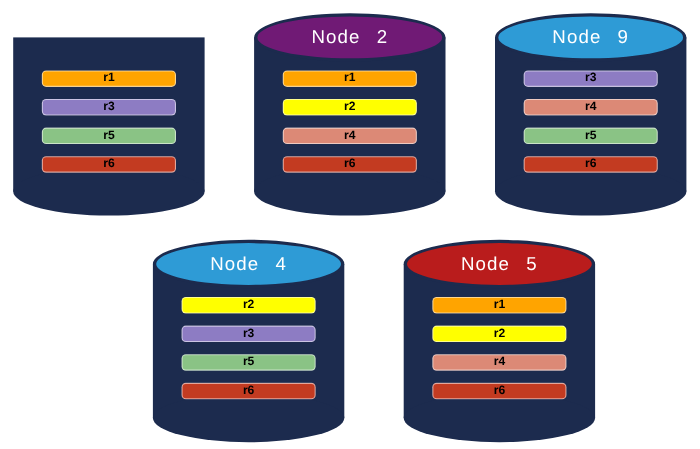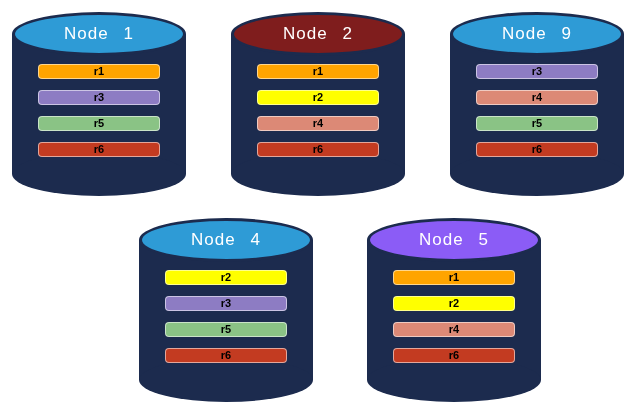--- a/index.html
+++ b/index.html
@@ -34,43 +34,40 @@
   .bar-label{font-size:11px;font-weight:bold;line-height:1;}
 </style>
 </head>
 <body style="background: rgb(255, 255, 255);">
 
 <div class="row row-top">
 
   <div class="cyl">
     <div class="cyl-body" style="background: rgb(28, 43, 78);"></div>
     <div class="cyl-bottom" style="background: rgb(28, 43, 78);"></div>
-    <div class="cyl-top" style="background: rgb(46, 155, 214); border-color: rgb(28, 43, 78);">
-      <span class="node-title" style="color: rgb(255, 255, 255);">Node 1</span>
-    </div>
     <div class="bars">
         <div class="bar" style="background: rgb(255, 164, 0);">
           <span class="bar-label" style="color: rgb(0, 0, 0);">r1</span>
         </div>
         <div class="bar" style="background: rgb(141, 124, 195);">
           <span class="bar-label" style="color: rgb(0, 0, 0);">r3</span>
         </div>
         <div class="bar" style="background: rgb(138, 195, 133);">
           <span class="bar-label" style="color: rgb(0, 0, 0);">r5</span>
         </div>
         <div class="bar" style="background: rgb(195, 59, 33);">
           <span class="bar-label" style="color: rgb(0, 0, 0);">r6</span>
         </div>
       </div>
   </div>
 
   <div class="cyl">
     <div class="cyl-body" style="background: rgb(28, 43, 78);"></div>
     <div class="cyl-bottom" style="background: rgb(28, 43, 78);"></div>
-    <div class="cyl-top" style="background: #7f1d1d; border-color: rgb(28, 43, 78);">
+    <div class="cyl-top" style="background: #701a75; border-color: rgb(28, 43, 78);">
       <span class="node-title" style="color: rgb(255, 255, 255);">Node 2</span>
     </div>
     <div class="bars">
         <div class="bar" style="background: rgb(255, 164, 0);">
           <span class="bar-label" style="color: rgb(0, 0, 0);">r1</span>
         </div>
         <div class="bar" style="background: rgb(255, 255, 0);">
           <span class="bar-label" style="color: rgb(0, 0, 0);">r2</span>
         </div>
         <div class="bar" style="background: rgb(220, 137, 118);">
@@ -126,21 +123,21 @@
         </div>
         <div class="bar" style="background: rgb(195, 59, 33);">
           <span class="bar-label" style="color: rgb(0, 0, 0);">r6</span>
         </div>
       </div>
   </div>
 
   <div class="cyl">
     <div class="cyl-body" style="background: rgb(28, 43, 78);"></div>
     <div class="cyl-bottom" style="background: rgb(28, 43, 78);"></div>
-    <div class="cyl-top" style="background: #8b5cf6; border-color: rgb(28, 43, 78);">
+    <div class="cyl-top" style="background: #b91c1c; border-color: rgb(28, 43, 78);">
       <span class="node-title" style="color: rgb(255, 255, 255);">Node 5</span>
     </div>
     <div class="bars">
         <div class="bar" style="background: rgb(255, 164, 0);">
           <span class="bar-label" style="color: rgb(0, 0, 0);">r1</span>
         </div>
         <div class="bar" style="background: rgb(255, 255, 0);">
           <span class="bar-label" style="color: rgb(0, 0, 0);">r2</span>
         </div>
         <div class="bar" style="background: rgb(220, 137, 118);">

